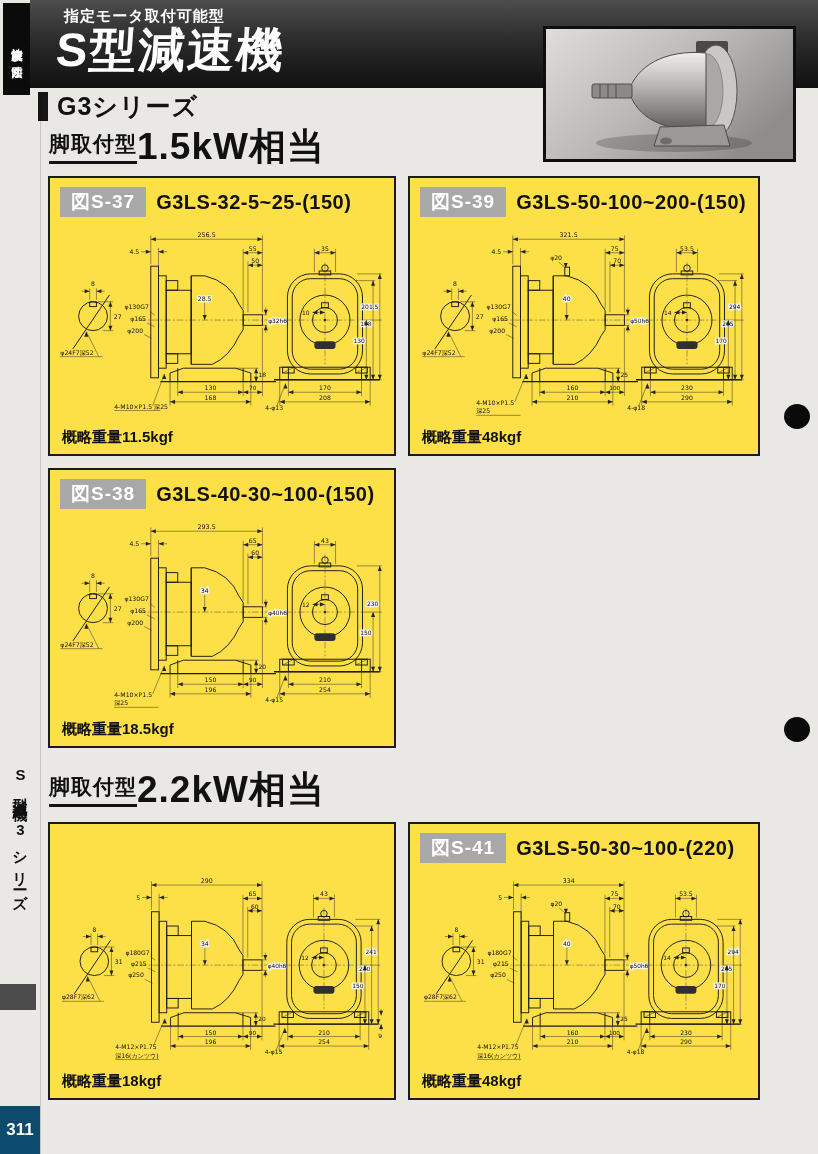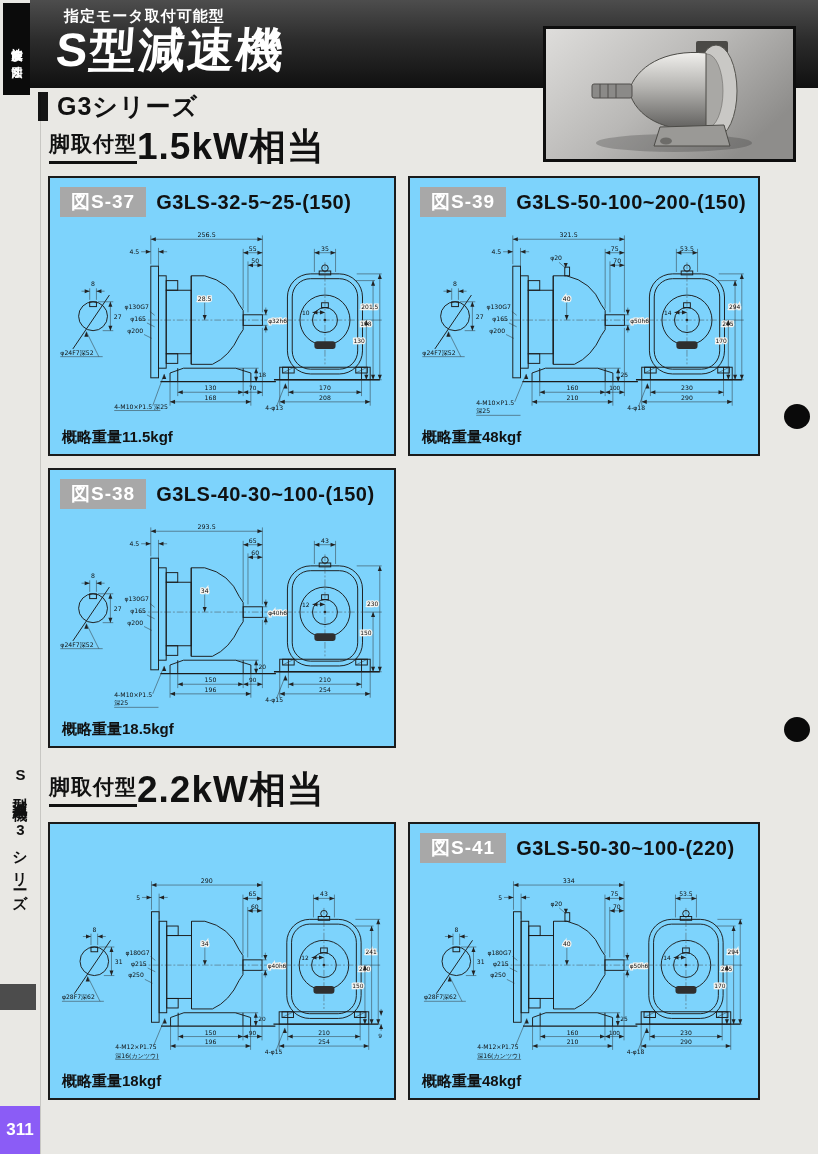--- a/index.html
+++ b/index.html
@@ -13,38 +13,38 @@
 .header-sub{position:absolute;left:34px;top:7px;font-size:15px;font-weight:800;color:#fff;letter-spacing:1px}
 .header-title{position:absolute;left:26px;top:19px;font-size:47px;font-weight:900;color:#fff;letter-spacing:2px;transform:skewX(-4deg)}
 .photo-frame{position:absolute;left:543px;top:26px;width:253px;height:136px;border:3px solid #0e0e0e;background:#bbb}
 .photo-frame svg{display:block;width:100%;height:100%}
 .series-row{position:absolute;left:38px;top:90px;display:flex;align-items:center;gap:9px}
 .series-bar{width:10px;height:29px;background:#151515}
 .series-title{font-size:25px;font-weight:700;letter-spacing:1px}
 .sec-head{position:absolute;left:49px;display:flex;align-items:flex-end;}
 .sec-mount{font-size:21px;font-weight:900;border-bottom:3px solid #111;padding-bottom:3px;letter-spacing:1px}
 .sec-power{font-size:37px;font-weight:900;letter-spacing:1px;line-height:.95}
-.fig-box{position:absolute;border:2px solid #1b1b1b;background:#7dd3fc}
+.fig-box{position:absolute;border:2px solid #1b1b1b;background:#fde047}
 .fig-head{position:absolute;left:10px;top:9px;display:flex;align-items:center;gap:10px}
 .fig-tag{background:#a8a8a8;color:#fff;font-weight:800;font-size:19px;padding:2px 11px;letter-spacing:1px}
 .fig-model{font-size:20px;font-weight:800;letter-spacing:.5px}
 .fig-drawing{position:absolute;left:2px;right:2px;top:42px;bottom:30px}
 .fig-drawing svg{width:100%;height:100%;display:block}
 .fig-weight{position:absolute;left:12px;bottom:7px;font-size:15px;font-weight:800;display:flex;gap:0}
 .fig-drawing .ol{fill:none;stroke:#1c1c1c;stroke-width:1}
 .fig-drawing .dl{fill:none;stroke:#2a2a2a;stroke-width:.5}
 .fig-drawing .gl{fill:none;stroke:#1c1c1c;stroke-width:1.4}
 .fig-drawing .cl{fill:none;stroke:#444;stroke-width:.5;stroke-dasharray:7 2 2 2}
 .fig-drawing .ah{fill:#222;stroke:none}
 .fig-drawing text{fill:#101010;font-family:"DejaVu Sans",sans-serif}
 .fig-drawing text.ko{paint-order:stroke;stroke:#f4f3ef;stroke-width:2.6px}
 .side-note{position:absolute;left:10px;top:766px;writing-mode:vertical-rl;text-orientation:upright;
   font-size:15px;font-weight:800;letter-spacing:3px}
 .side-tab2{position:absolute;left:0;top:984px;width:36px;height:26px;background:#4c4c4c}
-.page-num{position:absolute;left:0;top:1106px;width:40px;height:48px;background:#8b5cf6;color:#fff;
+.page-num{position:absolute;left:0;top:1106px;width:40px;height:48px;background:#0c4a6e;color:#fff;
   font-size:17px;font-weight:700;display:flex;align-items:center;justify-content:center}
 .punch-dot{position:absolute;left:784px;width:26px;height:25px;border-radius:50%;background:#0a0a0a}
 .edge-line{position:absolute;left:40px;top:92px;width:1px;height:1062px;background:rgba(0,0,0,.14)}
 </style>
 </head>
 <body>
 
 <div class="corner-tab">性能表及び寸法図</div>
 
 <div class="header-band">

